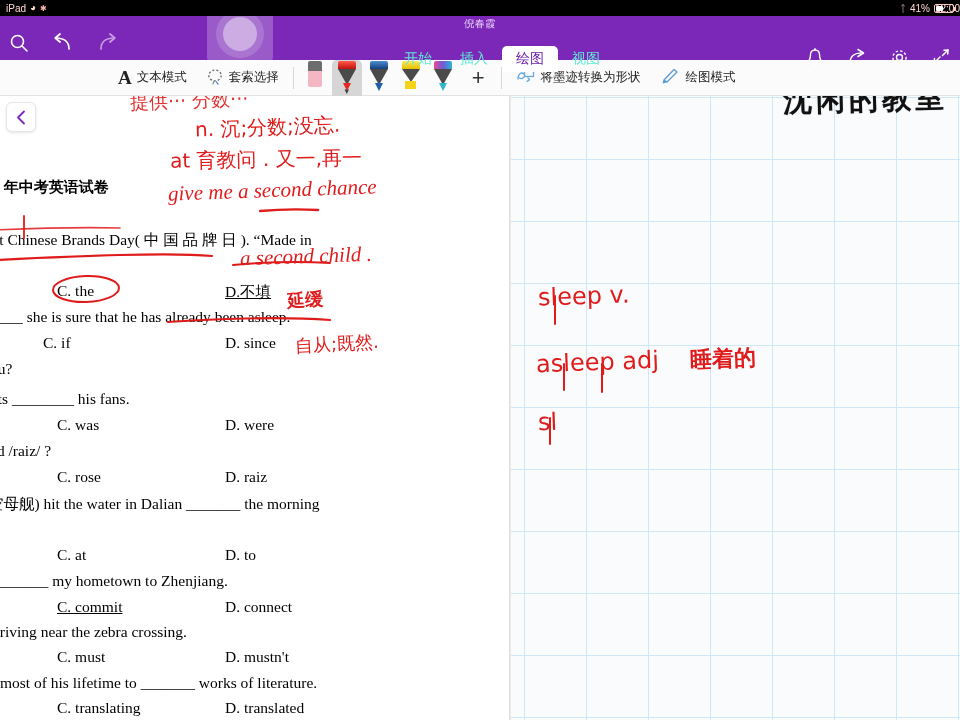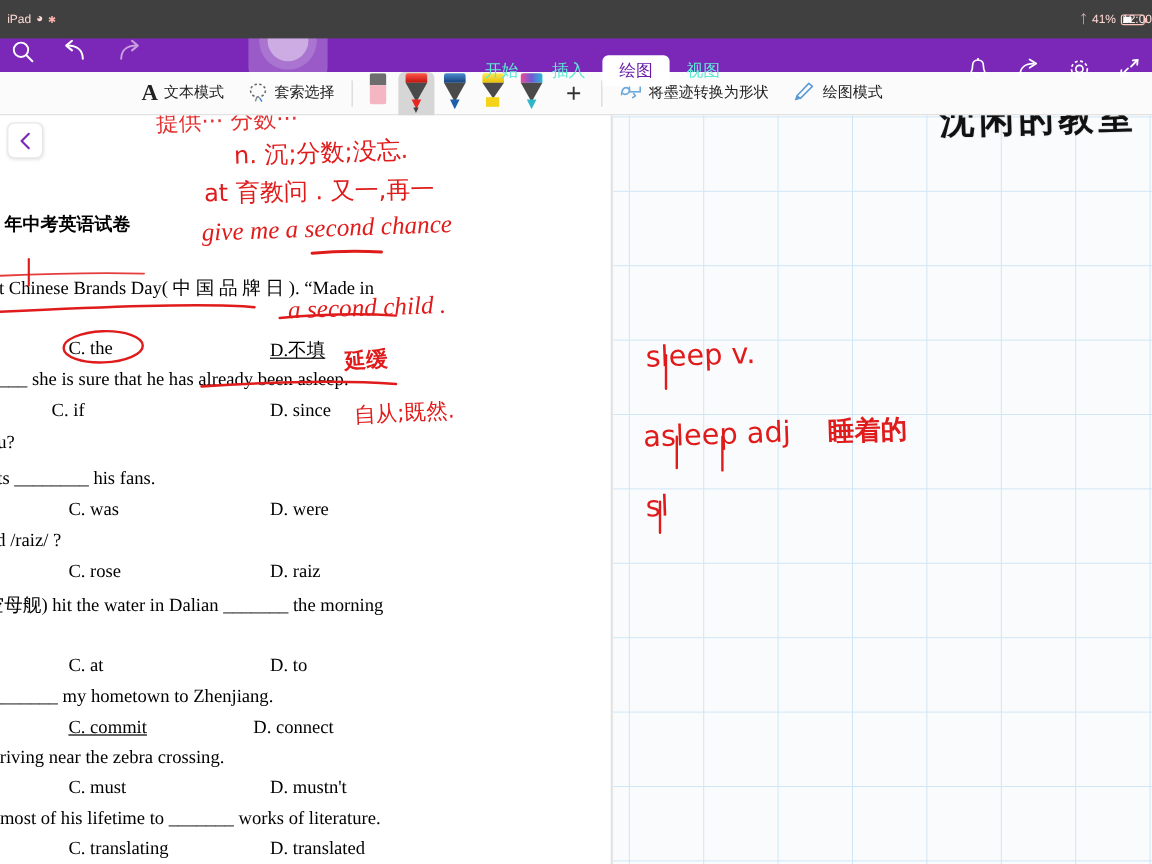--- a/index.html
+++ b/index.html
@@ -5,22 +5,22 @@
   * { margin:0; padding:0; box-sizing:border-box; }
   html,body { width:960px; height:720px; overflow:hidden; }
   body {
     font-family:"Liberation Sans", sans-serif;
     background:#ffffff;
     position:relative;
   }
 
   
   #status-bar {
-    position:absolute; left:0; top:0; width:960px; height:32px;
-    background:#404040;
+    position:absolute; left:0; top:0; width:960px; height:16px;
+    background:#000000;
     display:flex; align-items:center;
     color:#ffd9d4; font-size:10px;
     z-index:40;
   }
   #status-bar .sb-left { display:flex; align-items:center; gap:4px; padding-left:6px; }
   #status-bar .sb-center { position:absolute; left:0; right:0; text-align:right; font-size:10px; color:#ffe3de; }
   #status-bar .sb-right { position:absolute; right:6px; display:flex; align-items:center; gap:4px; }
   .wifi-glyph { font-size:10px; line-height:1; color:#ffd9d4; }
   .battery-shell {
     width:20px; height:9px; border:1px solid #ffc7c0; border-radius:2px;
@@ -372,21 +372,21 @@
       <div class="doc-line" style="left:57px;  top:320px;">C. was</div>
       <div class="doc-line" style="left:225px; top:320px;">D. were</div>
       <div class="doc-line" style="left:-10px; top:346px;">ed /raiz/ ?</div>
       <div class="doc-line" style="left:57px;  top:372px;">C. rose</div>
       <div class="doc-line" style="left:225px; top:372px;">D. raiz</div>
       <div class="doc-line" style="left:-12px; top:398px;">空母舰) hit the water in Dalian _______ the morning</div>
       <div class="doc-line" style="left:57px;  top:450px;">C. at</div>
       <div class="doc-line" style="left:225px; top:450px;">D. to</div>
       <div class="doc-line" style="left:-6px;  top:476px;">_______ my hometown to Zhenjiang.</div>
       <div class="doc-line" style="left:57px;  top:502px;text-decoration:underline;">C. commit</div>
-      <div class="doc-line" style="left:211px; top:502px;text-align:right;">D. connect</div>
+      <div class="doc-line" style="left:225px; top:502px;text-align:right;">D. connect</div>
       <div class="doc-line" style="left:-8px;  top:527px;">driving near the zebra crossing.</div>
       <div class="doc-line" style="left:57px;  top:552px;">C. must</div>
       <div class="doc-line" style="left:225px; top:552px;">D. mustn't</div>
       <div class="doc-line" style="left:-10px; top:578px;">s most of his lifetime to _______ works of literature.</div>
       <div class="doc-line" style="left:57px;  top:603px;">C. translating</div>
       <div class="doc-line" style="left:225px; top:603px;">D. translated</div>
     </div>
 
     <svg class="ink-layer" width="510" height="624">
       <path d="M-4 164 C80 160 170 156 212 160" fill="none" stroke="#e01b1b" stroke-width="2.2" stroke-linecap="round"></path>

